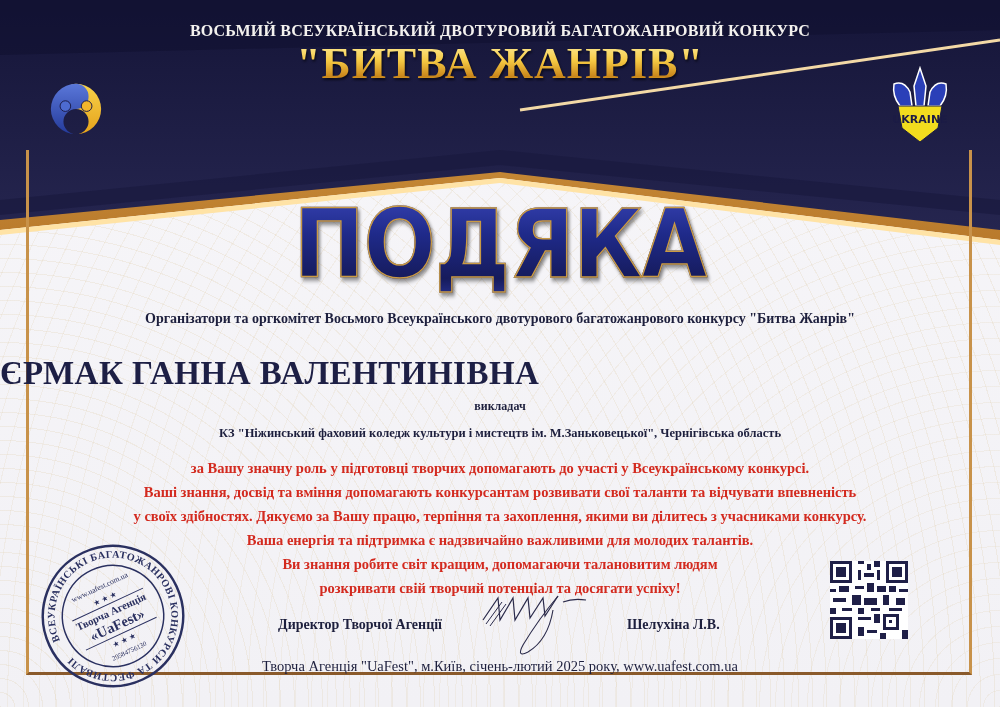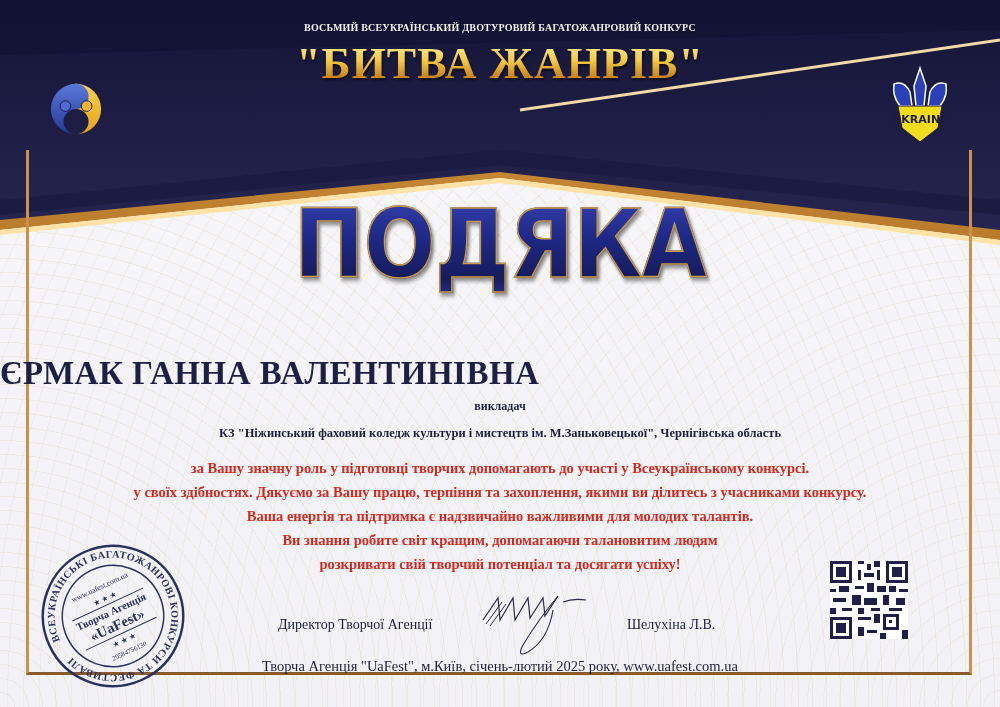--- a/index.html
+++ b/index.html
@@ -20,21 +20,21 @@
     position: absolute; left: 0; top: 0; width: 1000px; height: 260px;
   }
   .frame {
     position: absolute; left: 26px; top: 150px; width: 946px; height: 525px;
     border-left: 3px solid #c8924a; border-right: 3px solid #c8924a;
     border-bottom: 3px solid #8a5a2b;
     box-sizing: border-box;
   }
   .top-title {
     position: absolute; left: 0; width: 1000px; top: 22px; text-align: center;
-    color: #f3f1ee; font-weight: bold; font-size: 10px; letter-spacing: 0.2px;
+    color: #f3f1ee; font-weight: bold; font-size: 16px; letter-spacing: 0.2px;
     font-family: "Liberation Serif", serif;
   }
   .contest-name {
     position: absolute; left: 0; width: 1000px; top: 38px; text-align: center;
     font-size: 44px; font-weight: bold; letter-spacing: 1px;
     font-family: "Liberation Serif", serif;
     background: linear-gradient(180deg, #fff6b0 0%, #f5c842 45%, #c9861b 75%, #f0c040 100%);
     -webkit-background-clip: text; background-clip: text; color: transparent;
     filter: drop-shadow(1px 2px 1px rgba(0,0,0,0.6));
   }
@@ -65,21 +65,21 @@
   .org {
     position: absolute; left: 0; width: 1000px; top: 426px; text-align: center;
     color: #1d1f3d; font-weight: bold; font-size: 12.5px;
   }
   .message {
     position: absolute; left: 0; width: 1000px; top: 456px; text-align: center;
     color: #d32a1f; font-weight: bold; font-size: 14.5px; line-height: 24px;
   }
   .sign-row {
     position: absolute; top: 615px; left: 0; width: 1000px; height: 24px;
-    color: #1d1f3d; font-weight: normal; font-size: 14px;
+    color: #1d1f3d; font-weight: bold; font-size: 14px;
   }
   .sign-row .director { position: absolute; left: 278px; top: 2px; }
   .sign-row .name { position: absolute; left: 603px; top: 2px; margin-left: 24px; }
   .signature { position: absolute; left: 478px; top: 590px; width: 110px; height: 70px; }
   .footer {
     position: absolute; left: 0; width: 1000px; top: 658px; text-align: center;
     color: #1d1f3d; font-size: 14.5px;
   }
   .stamp { position: absolute; left: 40px; top: 543px; width: 146px; height: 146px; }
   .qr { position: absolute; left: 830px; top: 561px; width: 78px; height: 78px; }
@@ -134,28 +134,30 @@
   <path d="M30 2 L36 20 L34 40 L26 40 L24 20 Z" fill="#2a3fb8" stroke="#fff" stroke-width="1.5"></path>
   <path d="M4 18 Q14 14 20 26 L22 40 L10 40 Q2 30 4 18 Z" fill="#2a3fb8" stroke="#fff" stroke-width="1.5"></path>
   <path d="M56 18 Q46 14 40 26 L38 40 L50 40 Q58 30 56 18 Z" fill="#2a3fb8" stroke="#fff" stroke-width="1.5"></path>
   <path d="M8 40 L52 40 L48 62 L30 76 L12 62 Z" fill="#f2dc1e" stroke="#1b1b45" stroke-width="1"></path>
   <text x="30" y="57" font-size="11" font-weight="bold" text-anchor="middle" fill="#1b1b45" font-family="DejaVu Sans, sans-serif">UKRAINE</text>
 </svg>
 
 <div class="podyaka">ПОДЯКА</div>
 
 <div class="intro">
+  <div>Організатори та оргкомітет Восьмого Всеукраїнського двотурового багатожанрового конкурсу "Битва Жанрів"</div>
 </div>
 
 <div class="person">ЄРМАК ГАННА ВАЛЕНТИНІВНА</div>
 <div class="role">викладач</div>
 <div class="org">КЗ "Ніжинський фаховий коледж культури і мистецтв ім. М.Заньковецької", Чернігівська область</div>
 
 <div class="message">
   <div>за Вашу значну роль у підготовці творчих допомагають до участі у Всеукраїнському конкурсі.</div>
+  <div>Ваші знання, досвід та вміння допомагають конкурсантам розвивати свої таланти та відчувати впевненість</div>
   <div>у своїх здібностях. Дякуємо за Вашу працю, терпіння та захоплення, якими ви ділитесь з учасниками конкурсу.</div>
   <div>Ваша енергія та підтримка є надзвичайно важливими для молодих талантів.</div>
   <div>Ви знання робите світ кращим, допомагаючи талановитим людям</div>
   <div>розкривати свій творчий потенціал та досягати успіху!</div>
 </div>
 
 <div class="sign-row">
   <span class="director">Директор Творчої Агенції</span>
   <span class="name">Шелухіна Л.В.</span>
 </div>

